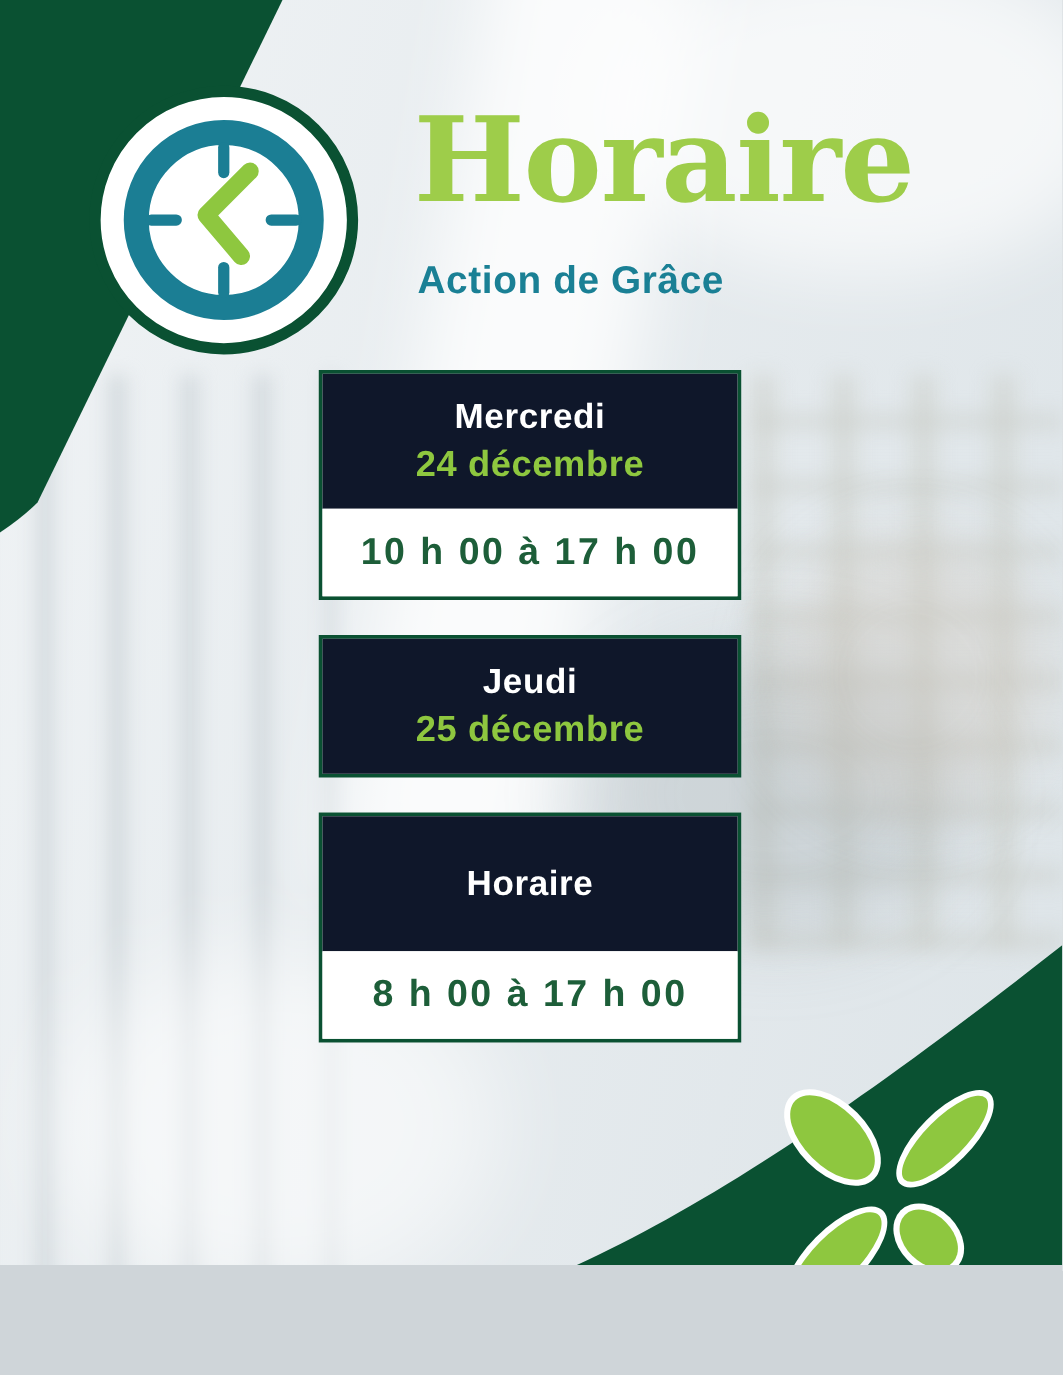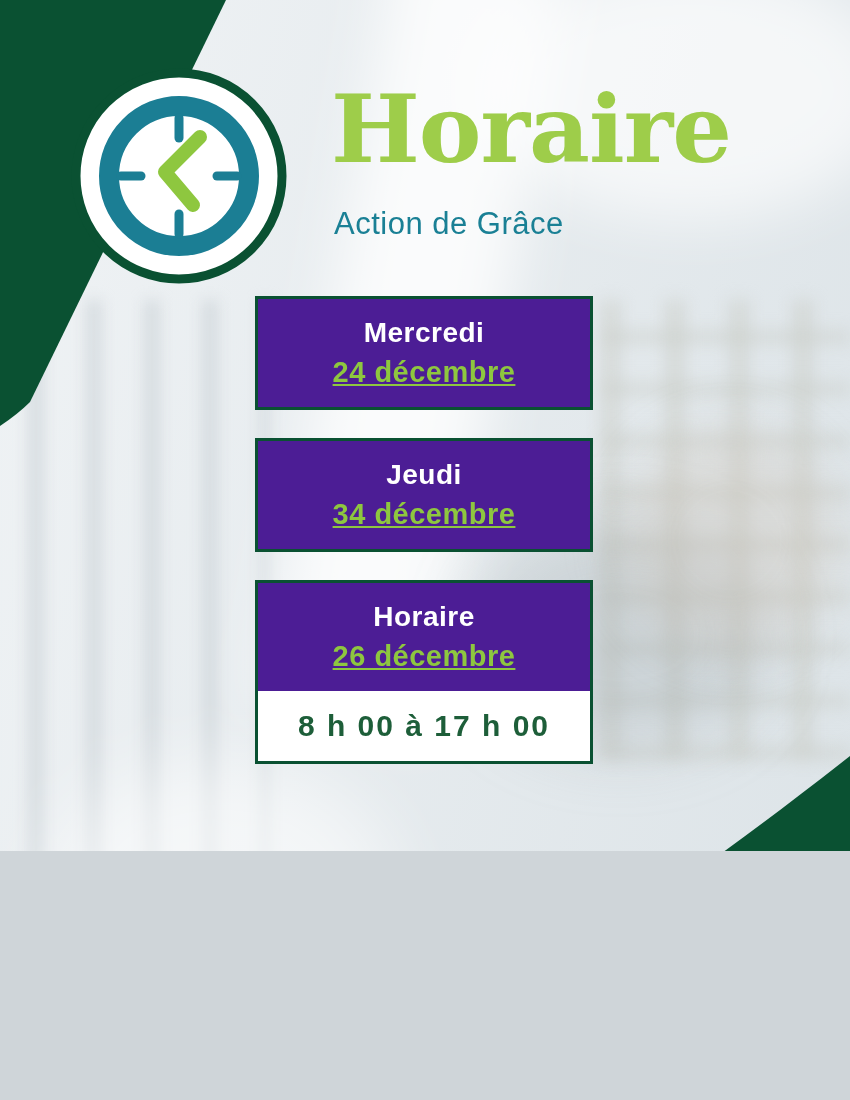--- a/index.html
+++ b/index.html
@@ -1,17 +1,17 @@
 <!DOCTYPE html>
 <html><head>
 <meta charset="utf-8">
 <style>
   html,body{margin:0;padding:0;background:#cfd5d9;}
   .poster{
-    position:relative;width:850px;height:851px;overflow:hidden;
+    position:relative;width:850px;height:1012px;overflow:hidden;
     background:#e9edf0;font-family:"Liberation Sans",sans-serif;
   }
   
   .photo-bg{position:absolute;inset:0;}
   .photo-base{position:absolute;inset:0;
     background:linear-gradient(105deg,#f0f3f5 0%,#e7ecef 45%,#dde4e8 100%);}
   .ph{position:absolute;border-radius:50%;}
   .ph-shelves-left{position:absolute;left:-30px;top:300px;width:300px;height:800px;
     background:repeating-linear-gradient(90deg,rgba(198,206,211,.55) 0 16px,rgba(240,243,245,0) 16px 58px);
     filter:blur(7px);}
@@ -37,32 +37,32 @@
   .clock-badge{position:absolute;left:63px;top:60px;width:232px;height:232px;}
 
   
   .title{
     position:absolute;left:331px;top:80px;
     font-family:"DejaVu Serif",serif;font-weight:700;font-size:94px;line-height:1.05;
     letter-spacing:-1px;color:#9ecd4a;white-space:nowrap;
   }
   .subtitle{
     position:absolute;left:334px;top:206px;
-    font-weight:400;font-size:31px;letter-spacing:.5px;color:#1a8095;white-space:nowrap;
+    font-weight:700;font-size:31px;letter-spacing:.5px;color:#1a8095;white-space:nowrap;
   }
 
   
   .cards{position:absolute;left:255px;top:296px;width:338px;}
   .card{border:3px solid #0a5132;margin-bottom:28px;background:#fff;}
   .card-header{
-    height:108px;background:#4c1d95;display:flex;flex-direction:column;
+    height:108px;background:#0f172a;display:flex;flex-direction:column;
     align-items:center;justify-content:center;gap:7px;
   }
   .card-day{color:#ffffff;font-size:28px;font-weight:700;letter-spacing:.5px;}
-  .card-date{color:#8ec73f;font-size:29px;font-weight:700;letter-spacing:.5px;text-decoration:underline;}
+  .card-date{color:#8ec73f;font-size:29px;font-weight:700;letter-spacing:.5px;}
   .card-body{height:70px;background:#ffffff;display:flex;align-items:center;justify-content:center;}
   .card-hours{color:#1d5e39;font-size:30px;font-weight:700;letter-spacing:2px;white-space:nowrap;}
 </style>
 </head>
 <body>
 
 <div class="poster">
 
   <div class="photo-bg">
     <div class="photo-base"></div>
@@ -114,33 +114,35 @@
   <div class="title">Horaire</div>
   <div class="subtitle">Action de Grâce</div>
 
   <div class="cards">
 
     <div class="card">
       <div class="card-header">
         <div class="card-day">Mercredi</div>
         <div class="card-date">24 décembre</div>
       </div>
+      <div class="card-body">
+        <div class="card-hours">10 h 00 à 17 h 00</div>
+      </div>
     </div>
 
     <div class="card">
       <div class="card-header">
         <div class="card-day">Jeudi</div>
-        <div class="card-date">34 décembre</div>
+        <div class="card-date">25 décembre</div>
       </div>
     </div>
 
     <div class="card">
       <div class="card-header">
         <div class="card-day">Horaire</div>
-        <div class="card-date">26 décembre</div>
       </div>
       <div class="card-body">
         <div class="card-hours">8 h 00 à 17 h 00</div>
       </div>
     </div>
 
   </div>
 </div>
 
 </body></html>

